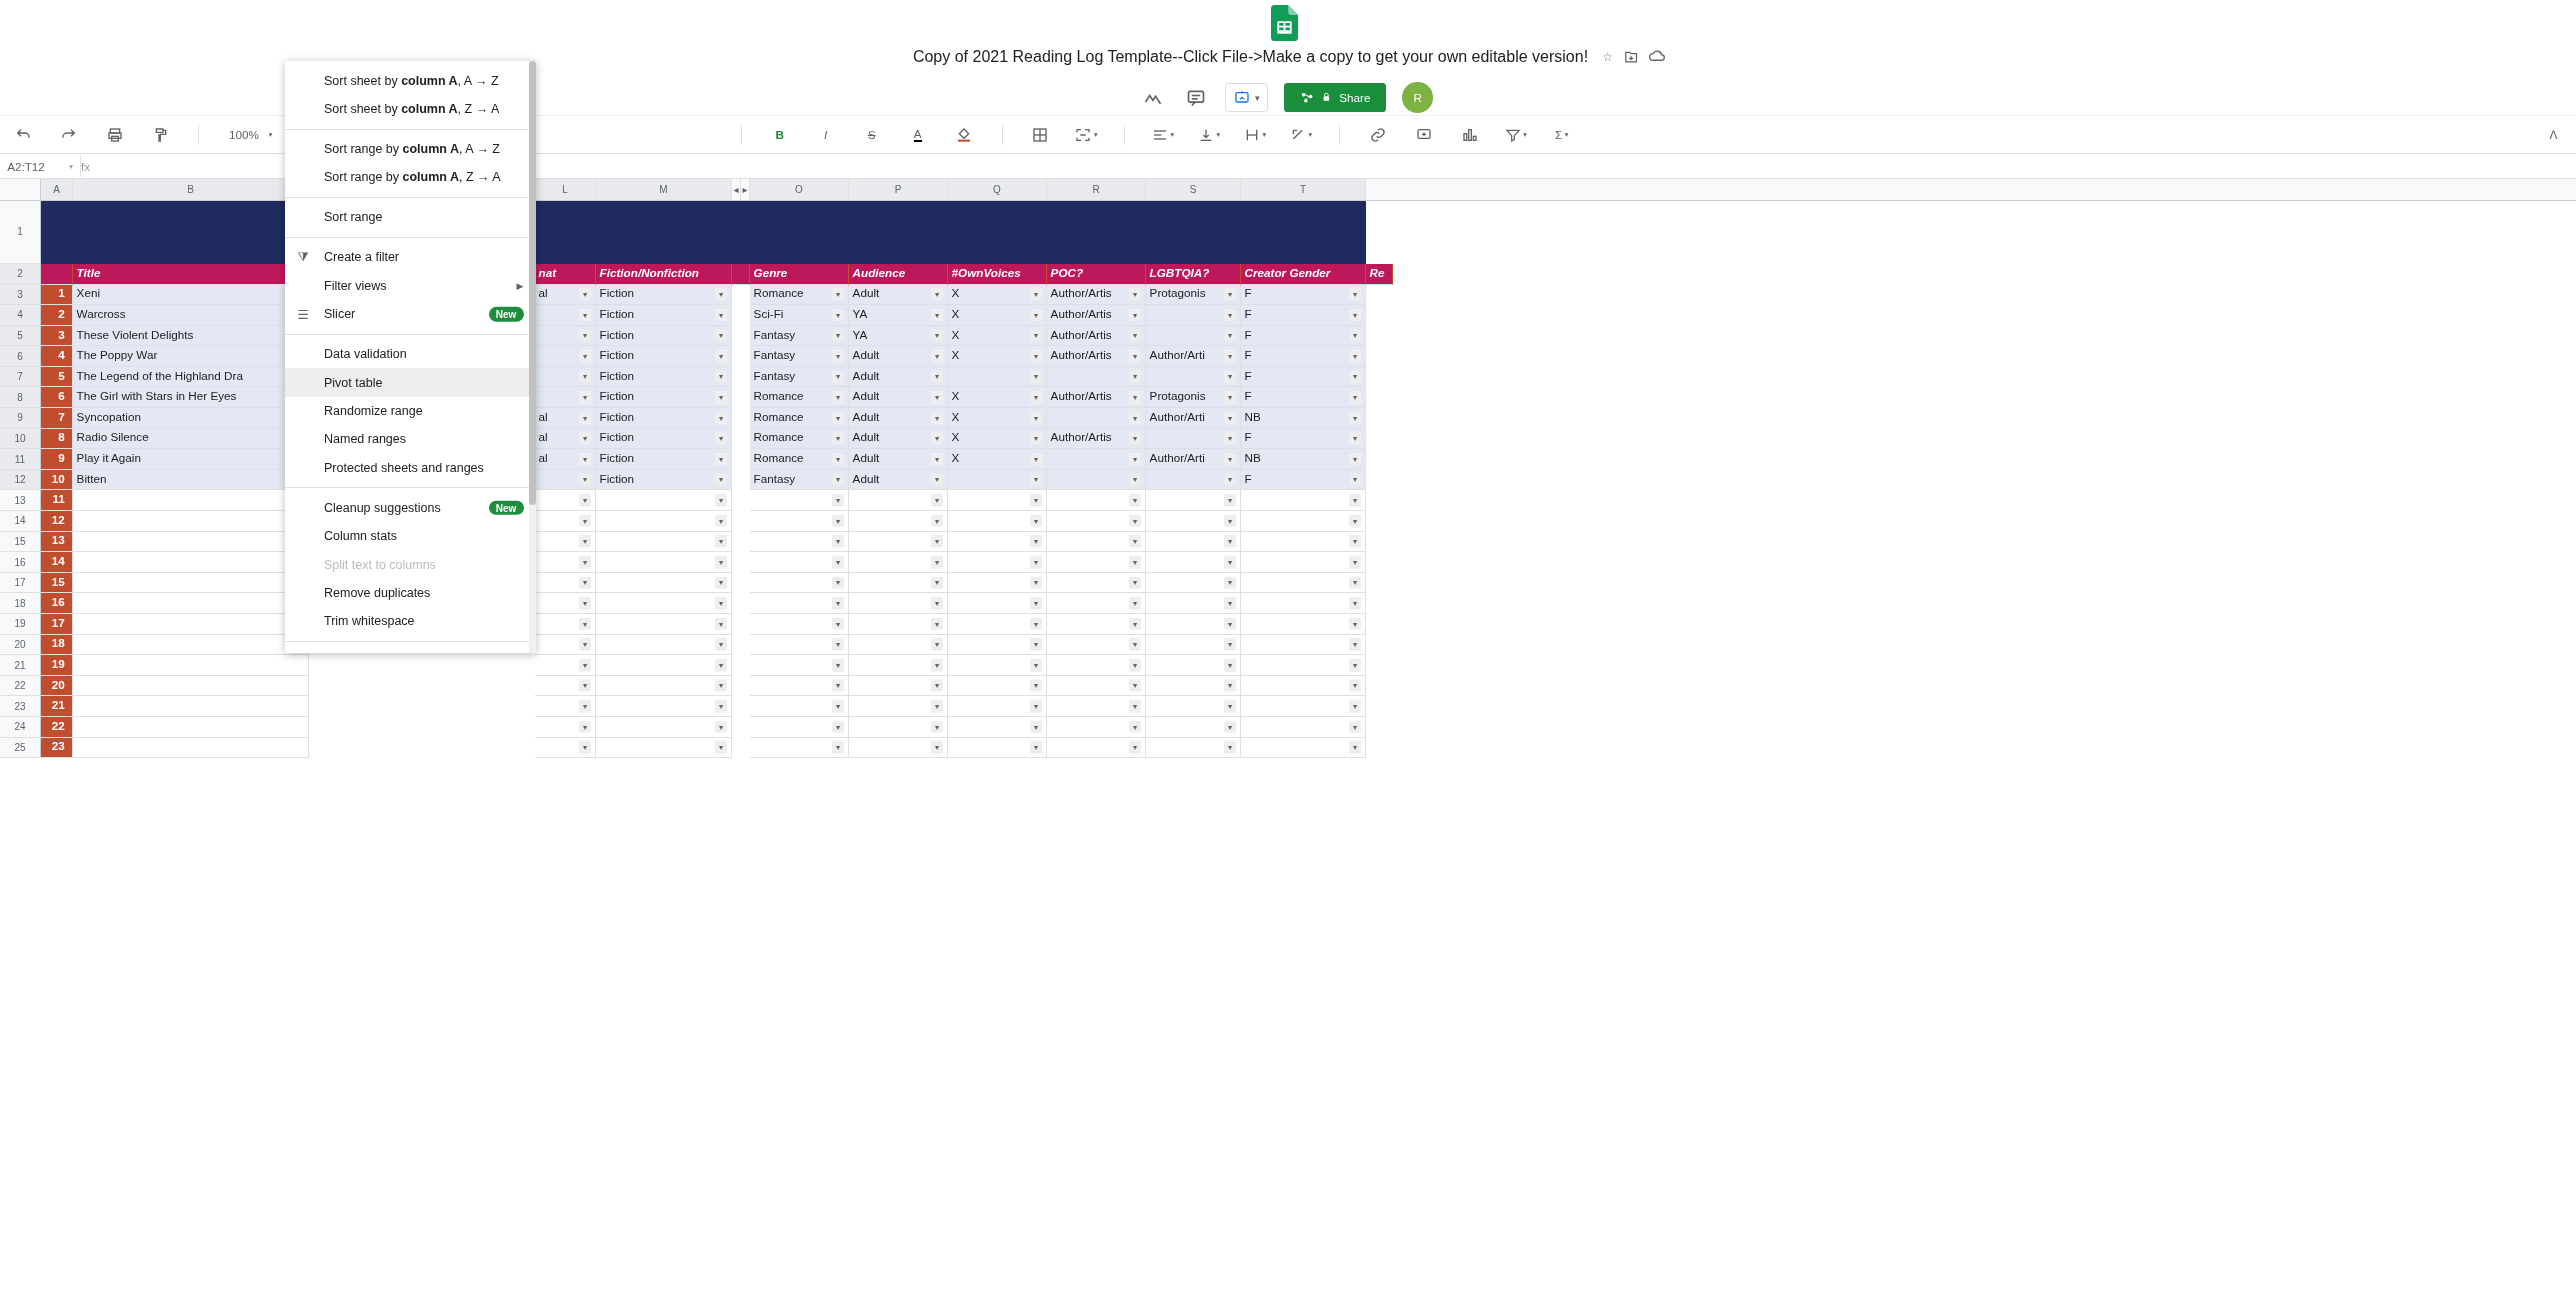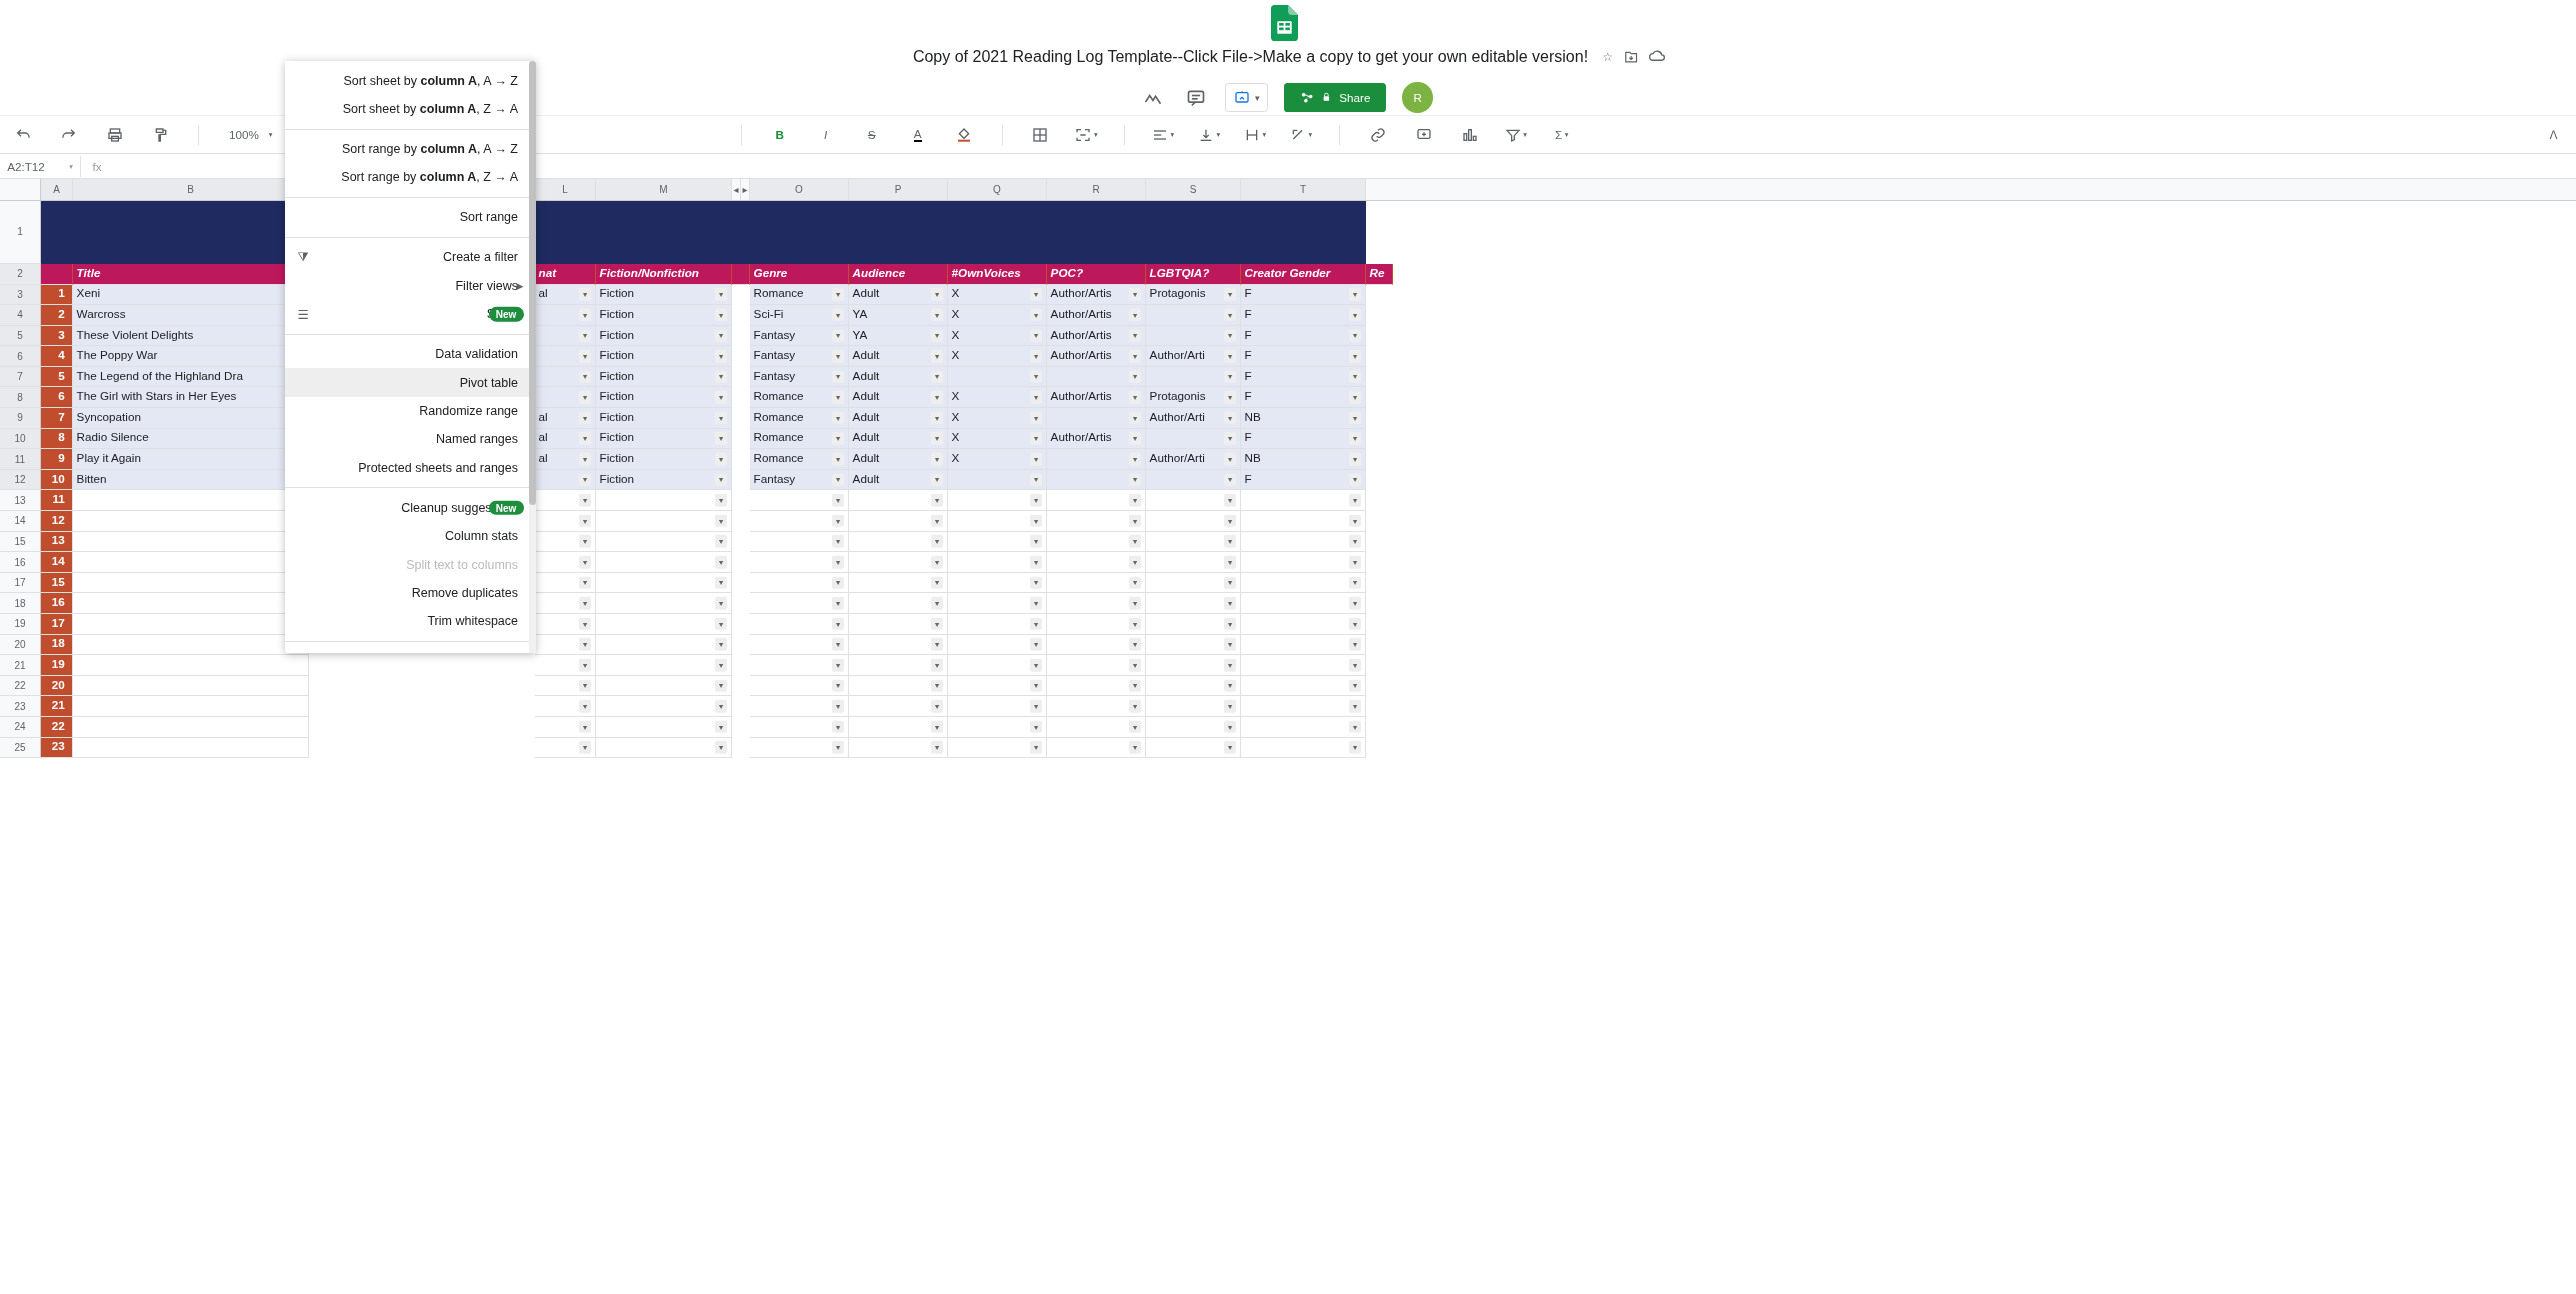--- a/index.html
+++ b/index.html
@@ -25,21 +25,21 @@
 .tool-sep { width: 0.9px; height: 20px; background: #e0e0e0; margin: 0 5.4px;}
 .zoom { padding: 0 5.4px; display:flex; align-items:center; gap:7.2px; color:#5f6368;}
 .bold-btn { color: #1a8e3c; font-weight:bold;}
 .toolbar-spacer { flex:1;}
 .dd { display:flex;align-items:center;}
 .dd::after{content:"▾"; font-size:7.2px;color:#5f6368; margin-left:2.7px;}
 
 .fx-bar { display:flex; align-items:center; border-bottom: 0.9px solid #e0e0e0; height: 25px;}
 .namebox { width: 81px; padding: 3.6px 7.2px; border-right: 0.9px solid #e0e0e0; display:flex; align-items:center; justify-content:space-between; color:#5f6368;}
 .namebox::after { content:"▾"; font-size:7.2px; color:#999;}
-.fx-icon { width: 32px; text-align:center; color:#999; }
+.fx-icon { width: 32px; text-align:left; color:#999; }
 .fx-input { flex:1; padding:3.6px; border:none; outline:none;}
 
 .grid-area { position: relative; height: calc(100vh - 125px); overflow:hidden;}
 .col-headers { display:flex; height: 21.5px; background:#f8f9fa; border-bottom:0.9px solid #ccc;}
 .row-hdr-spacer { width: 41px; border-right:0.9px solid #ccc;}
 .col-hdr { border-right:0.9px solid #e0e0e0; display:flex;align-items:center;justify-content:center; color:#5f6368; font-size:10px; position:relative;}
 .col-hdr.sel { background:#e8eaed;}
 
 .rows { display:flex; flex-direction:column;}
 .row { display:flex; height: 20.6px;}
@@ -49,21 +49,21 @@
 .cell.dd-cell::after { content:"▼"; position:absolute; right:3.6px; top:50%; transform:translateY(-50%); background:#eee; color:#666; font-size:7.2px; width:12.5px; height:12.5px; border-radius:1.8px; display:flex;align-items:center;justify-content:center;}
 
 .dark-row .cell { background: #1f2a60; color:#fff; border-color:#1f2a60;}
 .orange-row .cell { background:#be185d; color:#fff; font-weight:bold; border-right-color:#c14d2f;font-style:italic;}
 .orange-num { background:#c14d2f !important; color:#fff; font-weight:bold; text-align:right; padding-right:7.2px;}
 .data-cell { background:#e4e8f4;}
 
 .dropdown-menu { position:absolute; left:285px; top:61px; width:251px; background:#fff; box-shadow: 0 1.8px 9px rgba(0,0,0,0.25); border-radius: 0 0 3.6px 3.6px; z-index:100; padding: 5.4px 0; max-height: 645px;}
 .dd-scroll { position:absolute; right:0; top:0; width:7.2px; height:100%; background:#f1f1f1;}
 .dd-thumb { position:absolute; right:0; top:0; width:7.2px; height:75%; background:#c1c1c1; border-radius:3.6px;}
-.menu-row { padding: 7.2px 18px 7.2px 39px; position:relative; cursor:pointer; font-size:12.5px; color:#202124;text-align:right;}
+.menu-row { padding: 7.2px 18px 7.2px 39px; position:relative; cursor:pointer; font-size:12.5px; color:#202124;}
 .menu-row:hover, .menu-row.hovered { background:#eee;}
 .menu-row.disabled { color:#bbb; cursor:default;}
 .menu-row .icon-left { position:absolute; left:12.5px; top:50%; transform:translateY(-50%); color:#5f6368;}
 .menu-row .arrow { position:absolute; right:12.5px; top:50%; transform:translateY(-50%); color:#5f6368; font-size:9px;}
 .menu-row .new-badge { position:absolute; right:12.5px; top:50%; transform:translateY(-50%); background:#1e8e3e; color:#fff; font-size:10px; font-weight:bold; padding:1.8px 7.2px; border-radius:9px;}
 .menu-divider { height:0.9px; background:#e0e0e0; margin: 5.4px 0;}
 .bold { font-weight:bold;}
 
 .hscroll { position:absolute; bottom:0; left:41px; right:16px; height:14.3px; background:#f1f1f1;}
 .hthumb { position:absolute; left:0; width:58%; height:100%; background:#ccc; border-radius:2.7px;}

